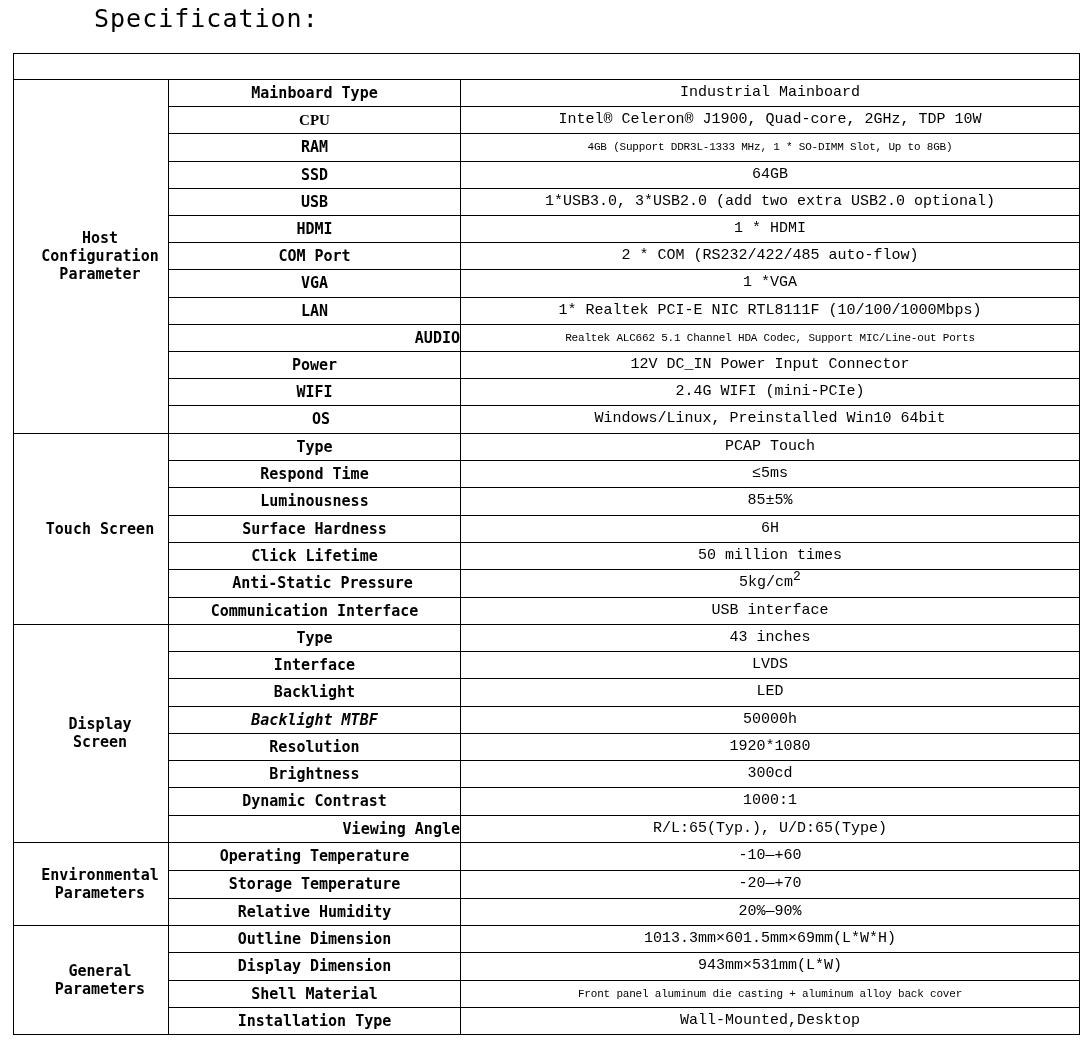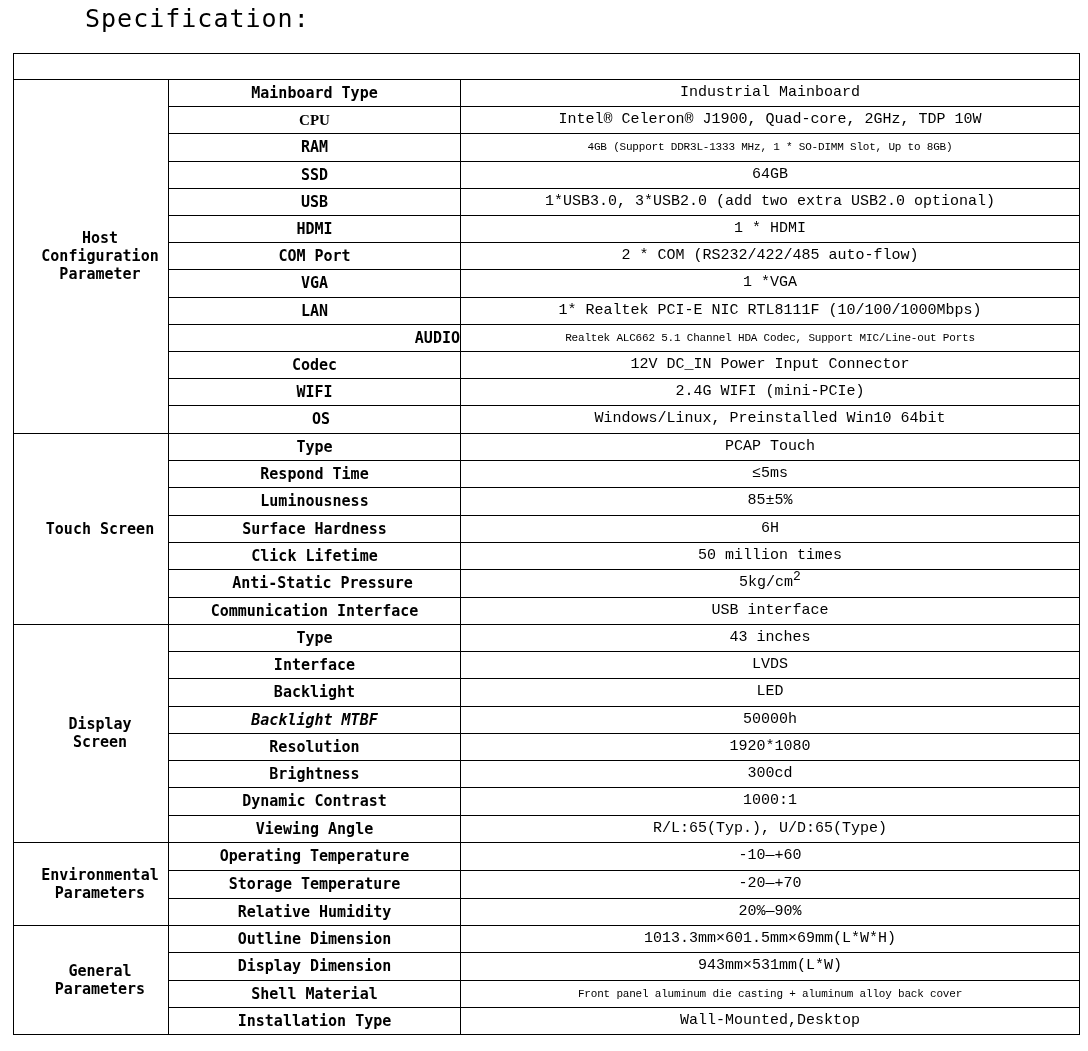--- a/index.html
+++ b/index.html
@@ -1,18 +1,18 @@
 <!DOCTYPE html>
 <html><head>
 <meta charset="utf-8">
 <style>
   html, body { margin: 0; padding: 0; background: #ffffff; }
   body { width: 1088px; height: 1051px; position: relative; overflow: hidden;
          font-family: "DejaVu Sans Mono", "Liberation Mono", monospace; color: #000; }
-  .title { position: absolute; left: 85px; top: 4px; font-size: 25px; letter-spacing: 1px;
+  .title { position: absolute; left: 94px; top: 4px; font-size: 25px; letter-spacing: 1px;
            font-family: "DejaVu Sans Mono", monospace; }
   table.spec { position: absolute; left: 13px; top: 53px; width: 1066px;
                border-collapse: collapse; table-layout: fixed; }
   table.spec td { border: 1.5px solid #000; text-align: center; vertical-align: middle;
                   padding: 0; height: 26px; line-height: 18px; white-space: nowrap; overflow: hidden; }
   td.group { font-weight: bold; font-size: 15px; line-height: 25px; white-space: normal; }
   td.group span { display: inline-block; white-space: pre-line; margin-left: 18px; }
   td.param { font-weight: bold; font-size: 15px; }
   td.value { font-size: 15px; font-family: "Liberation Mono", "DejaVu Sans Mono", monospace; }
   td.value.tight { font-size: 11px; letter-spacing: -0.2px; }
@@ -71,21 +71,21 @@
       </tr>
       <tr>
         <td class="param" style="height: 25.5px;">LAN</td>
         <td class="value"><span>1* Realtek PCI-E NIC RTL8111F  (10/100/1000Mbps)</span></td>
       </tr>
       <tr>
         <td class="param" style="height: 26.5px; text-align: right;">AUDIO</td>
         <td class="value tight"><span>Realtek ALC662 5.1 Channel HDA Codec, Support MIC/Line-out Ports</span></td>
       </tr>
       <tr>
-        <td class="param" style="height: 25.5px;">Codec</td>
+        <td class="param" style="height: 25.5px;">Power</td>
         <td class="value"><span>12V DC_IN Power Input Connector</span></td>
       </tr>
       <tr>
         <td class="param" style="height: 25.5px;">WIFI</td>
         <td class="value"><span>2.4G WIFI (mini-PCIe)</span></td>
       </tr>
       <tr>
         <td class="param" style="height: 26.5px; padding-left: 13px;">OS</td>
         <td class="value"><span>Windows/Linux, Preinstalled Win10 64bit</span></td>
       </tr>
@@ -142,21 +142,21 @@
       </tr>
       <tr>
         <td class="param" style="height: 25.5px;">Brightness</td>
         <td class="value"><span>300cd</span></td>
       </tr>
       <tr>
         <td class="param" style="height: 26.5px;">Dynamic Contrast</td>
         <td class="value"><span>1000:1</span></td>
       </tr>
       <tr>
-        <td class="param" style="height: 25.5px;">Viewing Angle</td>
+        <td class="param" style="height: 25.5px; text-align: right;">Viewing Angle</td>
         <td class="value"><span>R/L:65(Typ.), U/D:65(Type)</span></td>
       </tr>
       <tr>
         <td class="group" rowspan="3"><span>Environmental
 Parameters</span></td>
         <td class="param" style="height: 27.5px; margin-left: 36px;">Operating Temperature</td>
         <td class="value"><span>-10—+60</span></td>
       </tr>
       <tr>
         <td class="param" style="height: 26.5px;">Storage Temperature</td>

